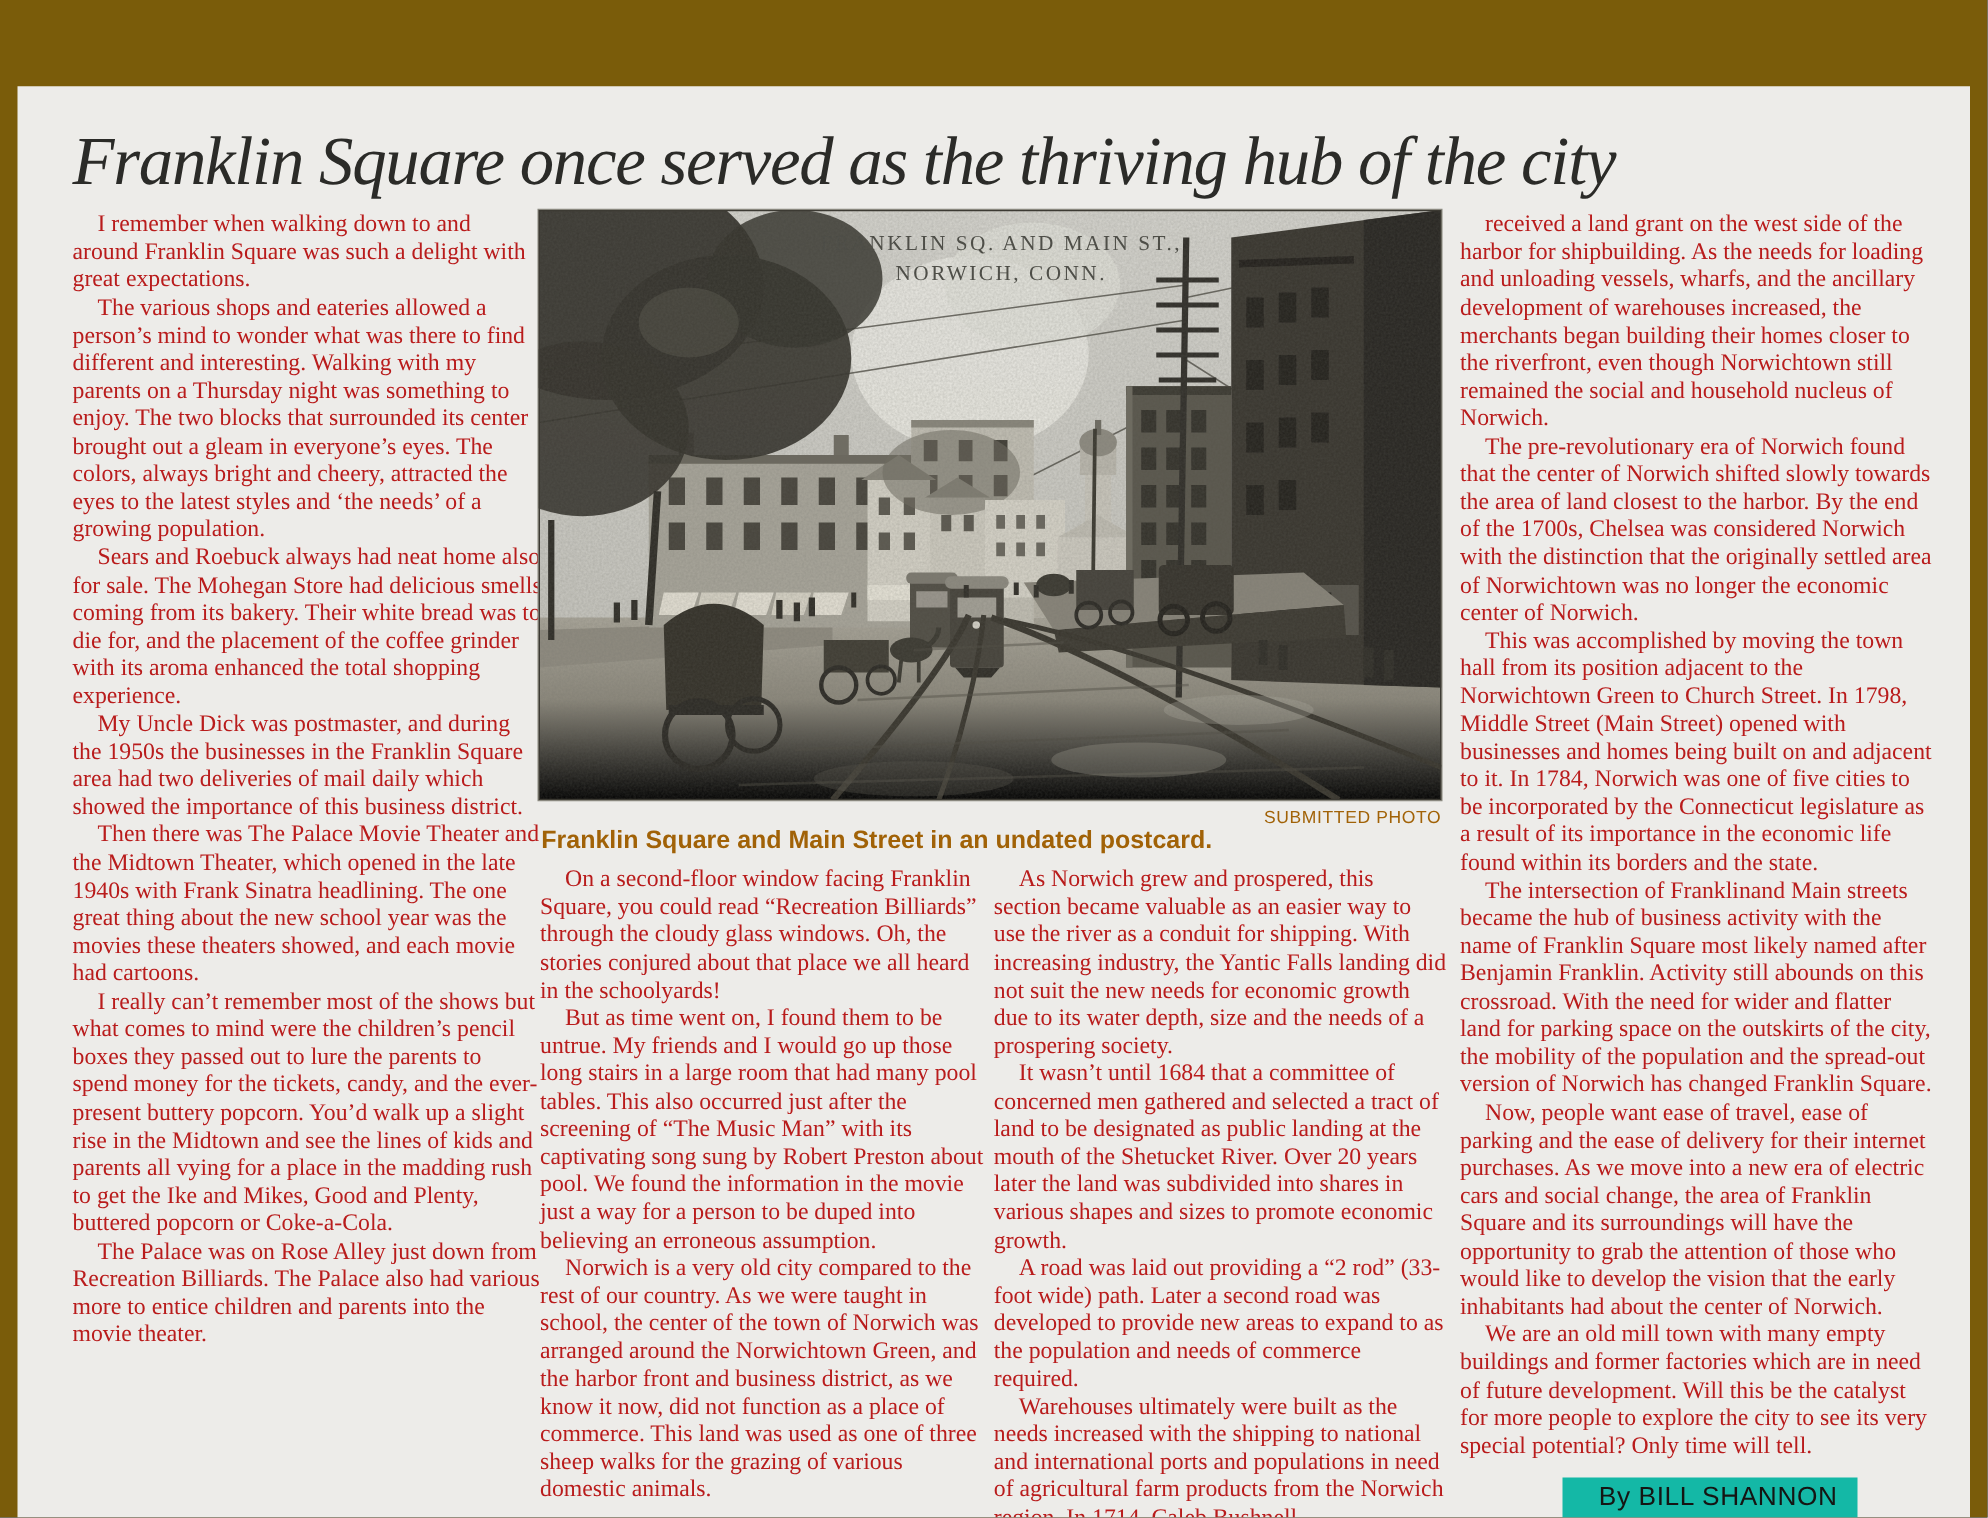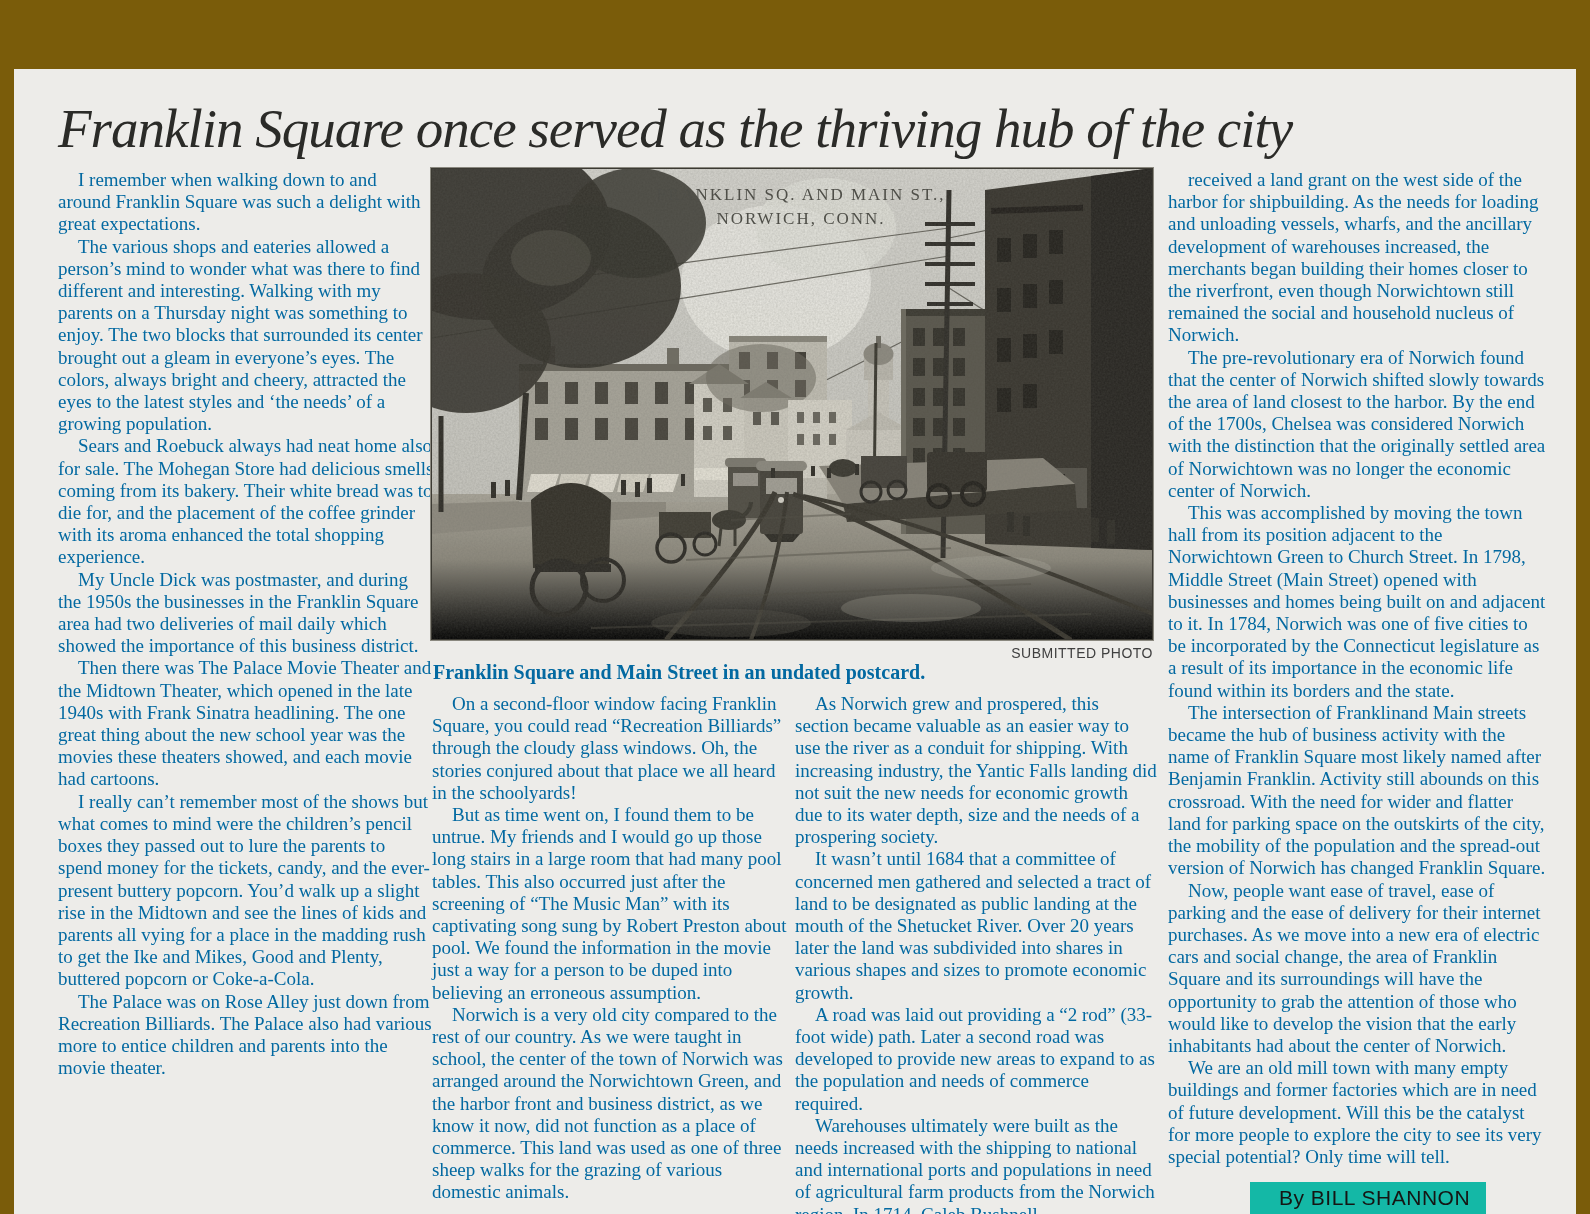--- a/index.html
+++ b/index.html
@@ -4,35 +4,35 @@
 <style>
   html,body{margin:0;padding:0;background:#555;}
   .page{position:relative;width:1590px;height:1214px;background:#7a5c0a;overflow:hidden;
         font-family:"Liberation Serif", serif;}
   .paper{position:absolute;left:14px;top:27px;width:1562px;height:1173px;background:#edecE9;margin-top:42px;}
 
   .headline{position:absolute;left:44px;top:28px;width:1478px;
             font-family:"Liberation Serif", serif;font-style:italic;font-weight:500;
             font-size:55px;letter-spacing:-1px;color:#2b2b28;white-space:nowrap;}
 
-  .col{position:absolute;font-size:19px;line-height:22.2px;color:#0369a1;text-align:left;}
+  .col{position:absolute;font-size:19px;line-height:22.2px;color:#b91c1c;text-align:left;}
   .col p{margin:0;text-indent:20px;}
   .col-left{left:44px;top:100px;width:376px;}
   .col-midleft{left:418px;top:624px;width:356px;}
   .col-midright{left:781px;top:624px;width:362px;}
   .col-right{left:1154px;top:100px;width:378px;}
 
   .photo-wrap{position:absolute;left:417px;top:99px;width:722px;height:472px;
               box-shadow:0 0 0 1px #8a887f;}
   .photo-wrap svg{display:block;}
 
   .credit{position:absolute;left:417px;top:576px;width:722px;text-align:right;
-          font-family:"Liberation Sans", sans-serif;font-size:14px;letter-spacing:.5px;color:#404040;}
+          font-family:"Liberation Sans", sans-serif;font-size:14px;letter-spacing:.5px;color:#a16207;}
   .caption{position:absolute;left:419px;top:592px;width:700px;
-           font-family:Liberation Serif, serif;font-weight:bold;font-size:20px;color:#0369a1;}
+           font-family:Liberation Sans, sans-serif;font-weight:bold;font-size:20px;color:#a16207;}
 
   .byline{position:absolute;left:1236px;top:1113px;background:#14b8a6;
           font-family:"Liberation Sans", sans-serif;font-size:21px;letter-spacing:.5px;
           color:#151513;padding:4px 16px 8px 29px;white-space:nowrap;}
 </style>
 </head>
 <body>
 
 <div class="page">
   <div class="paper">

